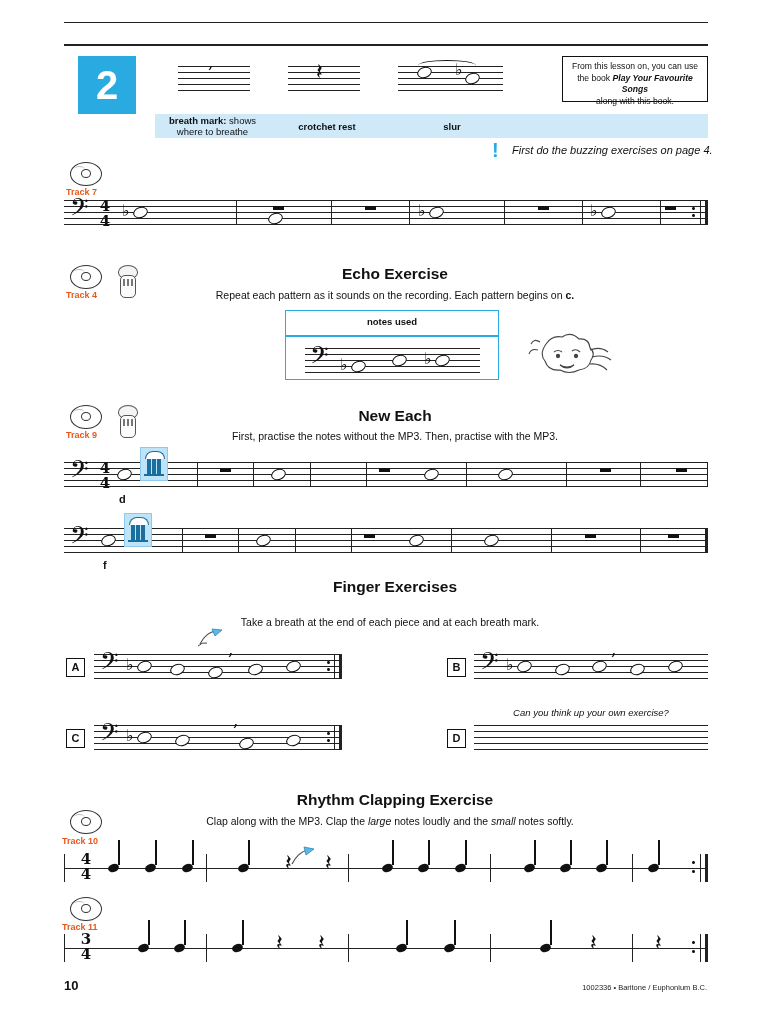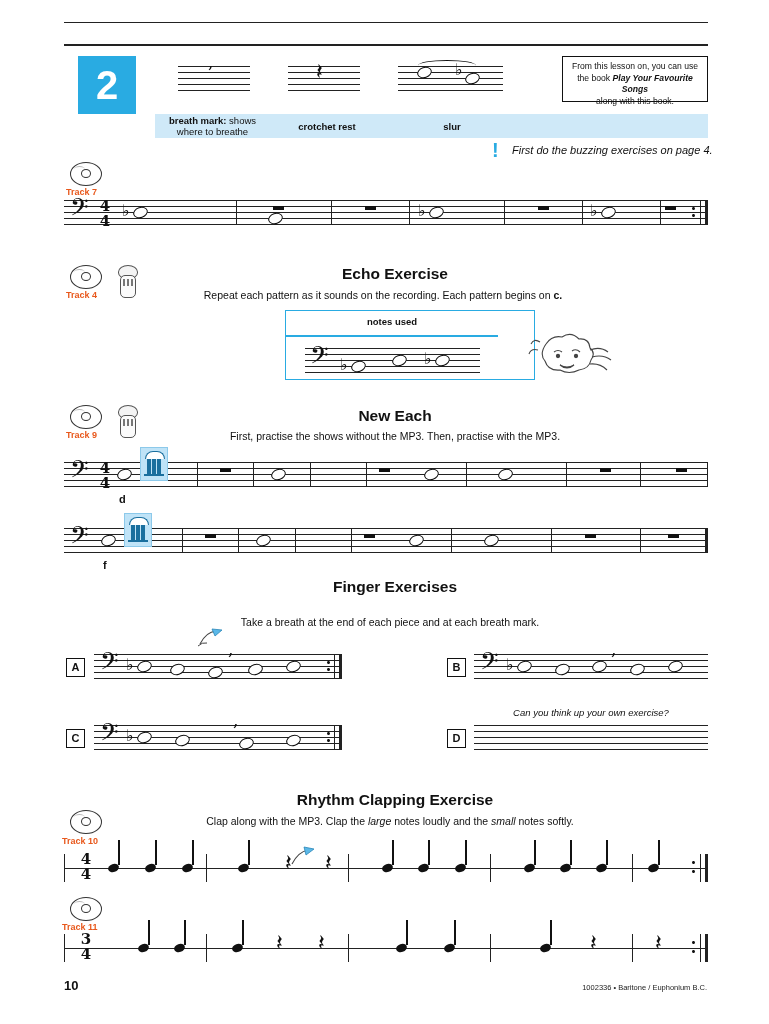--- a/index.html
+++ b/index.html
@@ -78,21 +78,21 @@
   .tuba .v3{position:absolute;left:17px;top:14px;width:2px;height:7px;background:#777;}
 
   
   .h-title{position:absolute;font-weight:bold;font-size:15.5px;color:#111;text-align:center;}
   .sub{position:absolute;font-size:10.5px;color:#111;text-align:center;}
   .sub b{font-weight:bold;}
   .sub i{font-style:italic;}
 
   
   .notesused{
-    position:absolute;left:285px;top:310px;width:212px;height:68px;border:1.6px solid #29ABE2;background:#fff;padding-left:36px;
+    position:absolute;left:285px;top:310px;width:212px;height:68px;border:1.6px solid #29ABE2;background:#fff;
   }
   .notesused .cap{position:absolute;left:0;top:5px;width:212px;text-align:center;font-size:9.5px;font-weight:bold;color:#111;}
   .notesused .sep{position:absolute;left:0;top:24px;width:212px;height:1.6px;background:#29ABE2;}
 
   
   .fing{position:absolute;width:26px;height:32px;background:#BFE3F7;border:1px solid #8cc9ea;}
   .fing .ftop{position:absolute;left:4px;top:3px;width:18px;height:7px;border:1.2px solid #1a6f9e;border-bottom:none;border-radius:9px 9px 0 0;background:#fff;}
   .fing .fb{position:absolute;top:11px;width:4px;height:15px;background:#1a6f9e;}
   .fing .fb1{left:6px;} .fing .fb2{left:11px;} .fing .fb3{left:16px;}
   .fing .fbase{position:absolute;left:3px;top:26px;width:20px;height:2px;background:#1a6f9e;}
@@ -238,21 +238,21 @@
   <div class="tracklabel" style="left:66px;top:290px;">Track 4</div>
   <div class="tuba" style="left:114px;top:265px;">
     <div class="bell"></div>
       <div class="body"></div>
       <div class="v1"></div>
       <div class="v2"></div>
       <div class="v3"></div>
   </div>
 
   <div class="h-title" style="left:235px;top:265px;width:320px;">Echo Exercise</div>
-  <div class="sub" style="left:138px;top:289px;width:490px;">
+  <div class="sub" style="left:150px;top:289px;width:490px;">
     <span>Repeat each pattern as it sounds on the recording. Each pattern begins on </span><b>c.</b>
   </div>
 
   <div class="notesused">
     <div class="cap">notes used</div>
     <div class="sep"></div>
   </div>
   <div class="staff" style="left:305px;top:348px;width:175px;height:25px;">
     <div class="ln l0"></div>
       <div class="ln l1"></div>
@@ -291,21 +291,21 @@
   <div class="tracklabel" style="left:66px;top:430px;">Track 9</div>
   <div class="tuba" style="left:114px;top:405px;">
     <div class="bell"></div>
       <div class="body"></div>
       <div class="v1"></div>
       <div class="v2"></div>
       <div class="v3"></div>
   </div>
 
   <div class="h-title" style="left:235px;top:407px;width:320px;">New Each</div>
-  <div class="sub" style="left:150px;top:430px;width:490px;">First, practise the shows without the MP3. Then, practise with the MP3.</div>
+  <div class="sub" style="left:150px;top:430px;width:490px;">First, practise the notes without the MP3. Then, practise with the MP3.</div>
 
   <div class="staff" style="left:64px;top:462px;width:644px;height:25px;">
     <div class="ln l0"></div>
       <div class="ln l1"></div>
       <div class="ln l2"></div>
       <div class="ln l3"></div>
       <div class="ln l4"></div>
   </div>
   <div class="clef" style="left:70px;top:458px;">𝄢</div>
   <div class="timesig" style="left:97px;top:461px;width:16px;">

